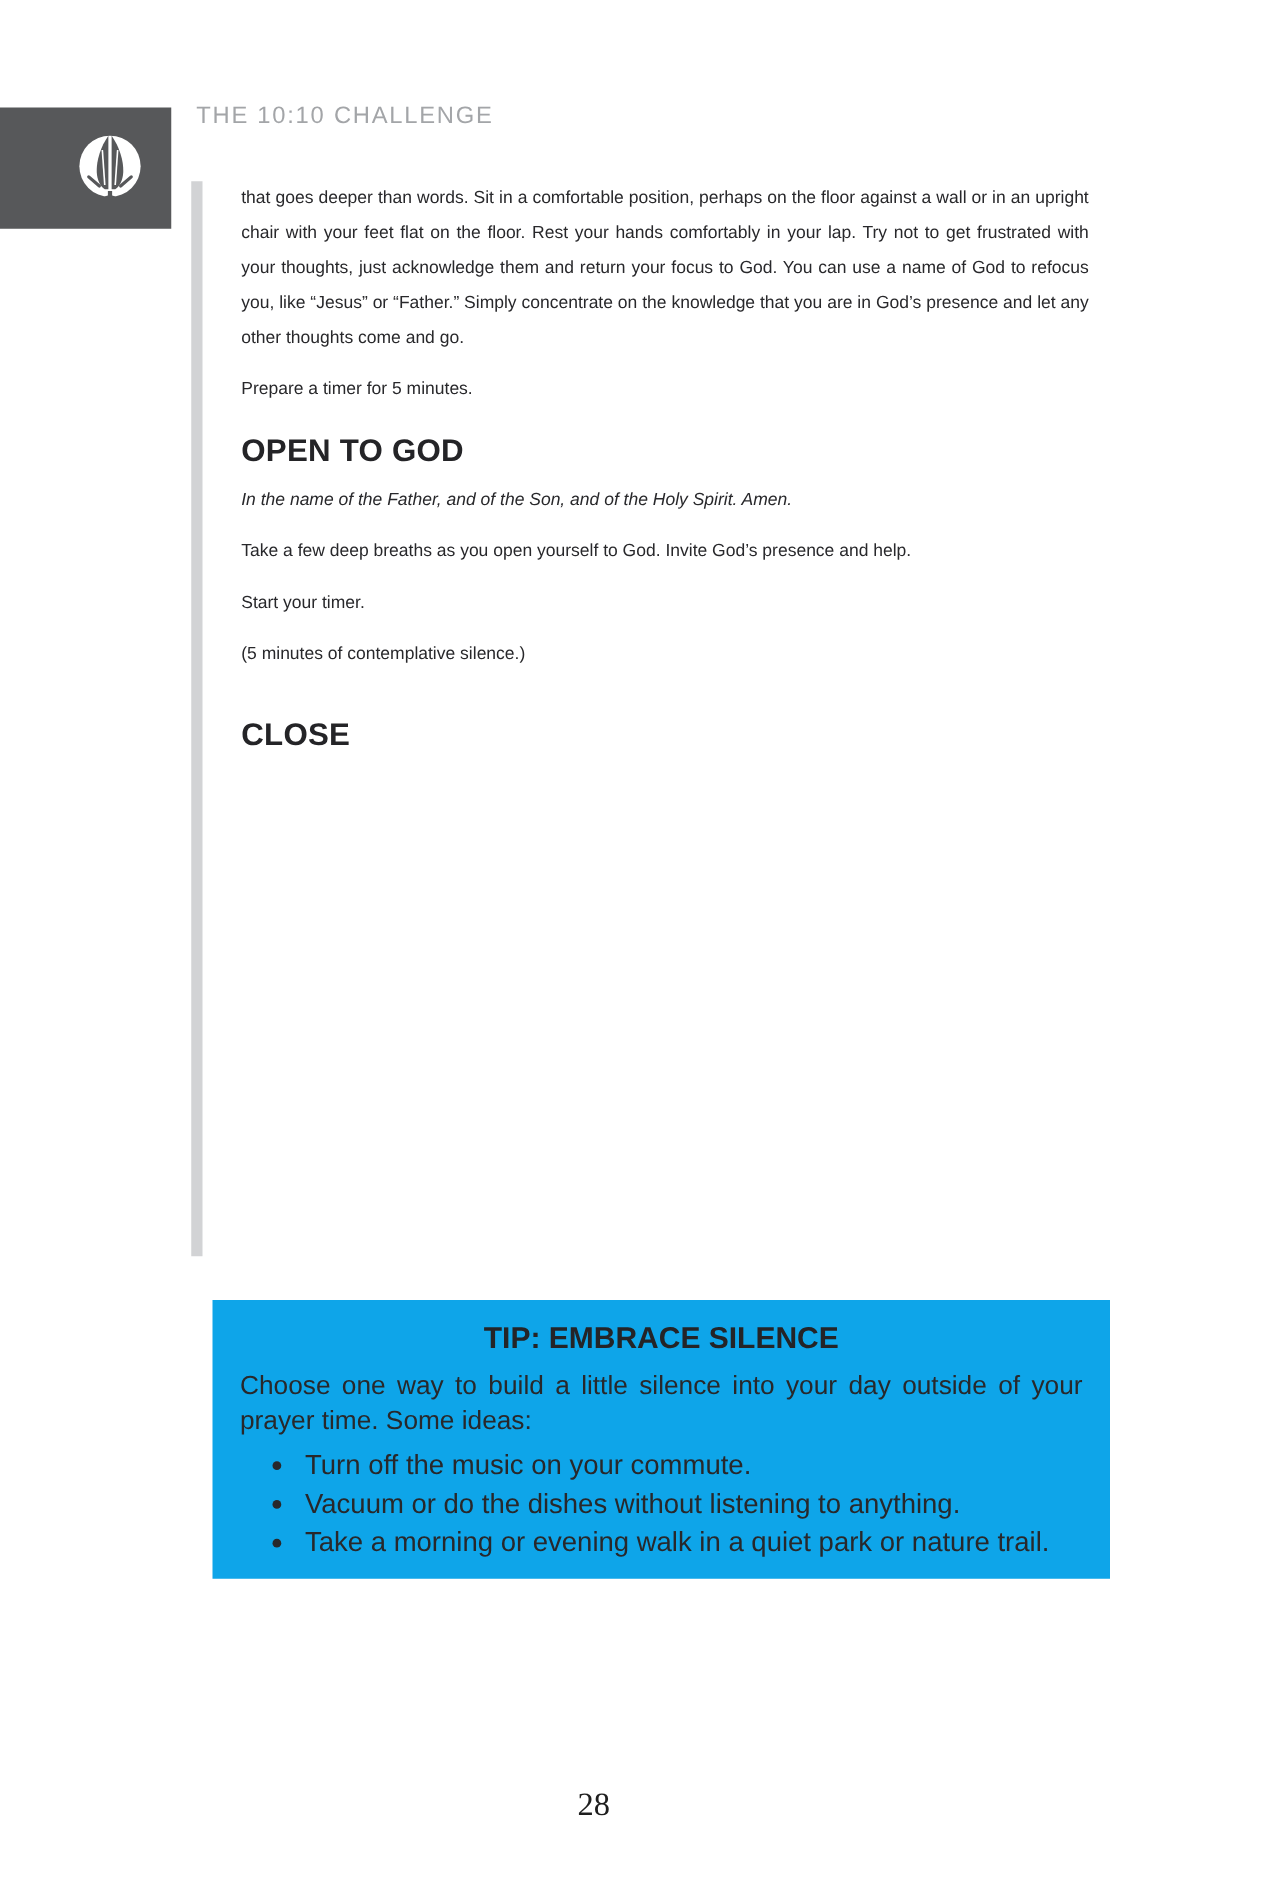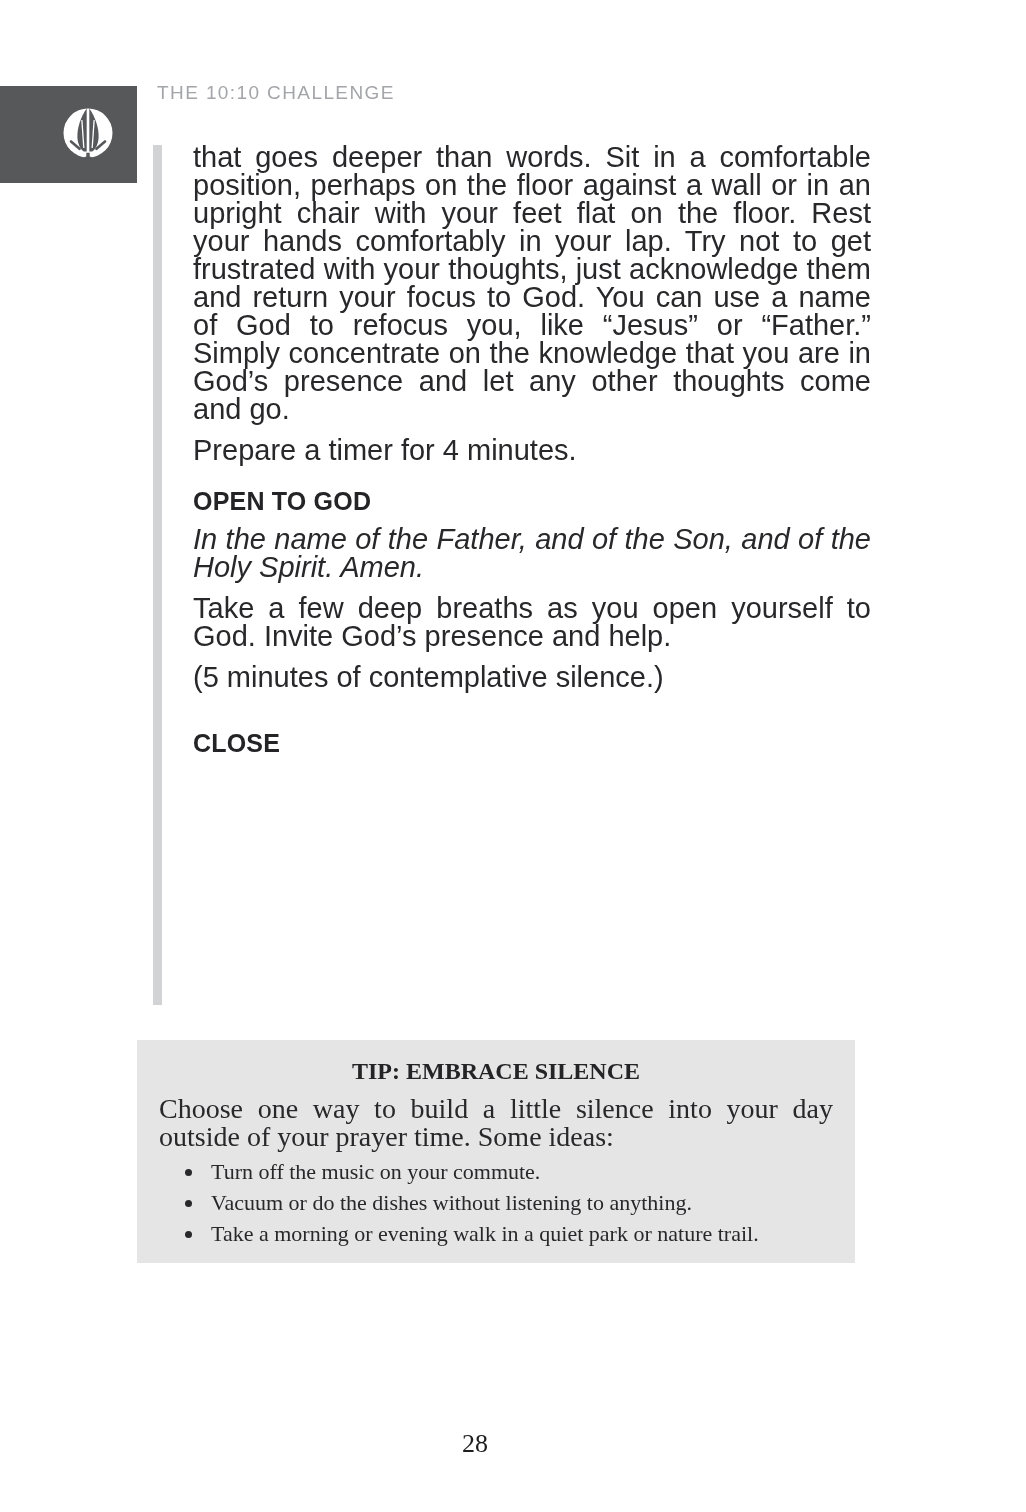--- a/index.html
+++ b/index.html
@@ -49,59 +49,58 @@
 
   
   .content {
     position: absolute;
     left: 193px;
     top: 143px;
     width: 678px;
   }
   .content p {
     margin: 0 0 13px 0;
-    font-size: 29px;
+    font-size: 14px;
     line-height: 28px;
   }
   .justify { text-align: justify; }
   .italic { font-style: italic; }
   .content h2 {
     font-size: 25px;
     line-height: 30px;
     font-weight: 700;
     color: #242427;
     margin: 16px 0 9px 0;
     letter-spacing: 0.2px;
   }
   .mt-sm { margin-top: 22px !important; }
   .mt-md { margin-top: 37px !important; }
   .mt-lg { margin-top: 45px !important; }
 
   
   .tip-box {
     position: absolute;
-    left: 137px;
+    left: 170px;
     top: 1040px;
     width: 718px;
     height: 223px;
-    background: #e5e5e5;
+    background: #0ea5e9;
     padding: 16px 22px 0 22px;
-    font-family: Liberation Serif, serif;
   }
   .tip-box h3 {
     margin: 0 0 9px 0;
     font-size: 24px;
     line-height: 30px;
     font-weight: 700;
     text-align: center;
     color: #242427;
   }
   .tip-intro {
     margin: 0;
-    font-size: 28px;
+    font-size: 21px;
     line-height: 28px;
     text-align: justify;
   }
   .tip-list {
     margin: 5px 0 0 0;
     padding: 0 0 0 46px;
     list-style: disc;
   }
   .tip-list li {
     font-size: 22px;
@@ -145,26 +144,27 @@
         <line x1="105" y1="55.5" x2="96.5" y2="62.8"></line>
       </g>
     </svg>
   </div>
 
   <div class="content-rule"></div>
 
   <div class="content">
     <p class="justify">that goes deeper than words. Sit in a comfortable position, perhaps on the floor against a wall or in an upright chair with your feet flat on the floor. Rest your hands comfortably in your lap. Try not to get frustrated with your thoughts, just acknowledge them and return your focus to God. You can use a name of God to refocus you, like “Jesus” or “Father.” Simply concentrate on the knowledge that you are in God’s presence and let any other thoughts come and go.</p>
 
-    <p>Prepare a timer for 4 minutes.</p>
+    <p>Prepare a timer for 5 minutes.</p>
 
     <h2 class="mt-sm">OPEN TO GOD</h2>
     <p class="italic justify">In the name of the Father, and of the Son, and of the Holy Spirit. Amen.</p>
     <p class="justify">Take a few deep breaths as you open yourself to God. Invite God’s presence and help.</p>
 
+    <p>Start your timer.</p>
     <p>(5 minutes of contemplative silence.)</p>
 
     <h2 class="mt-md">CLOSE</h2>
   </div>
 
   <div class="tip-box">
     <h3>TIP: EMBRACE SILENCE</h3>
     <p class="tip-intro">Choose one way to build a little silence into your day outside of your prayer time. Some ideas:</p>
     <ul class="tip-list">
       <li>Turn off the music on your commute.</li>

